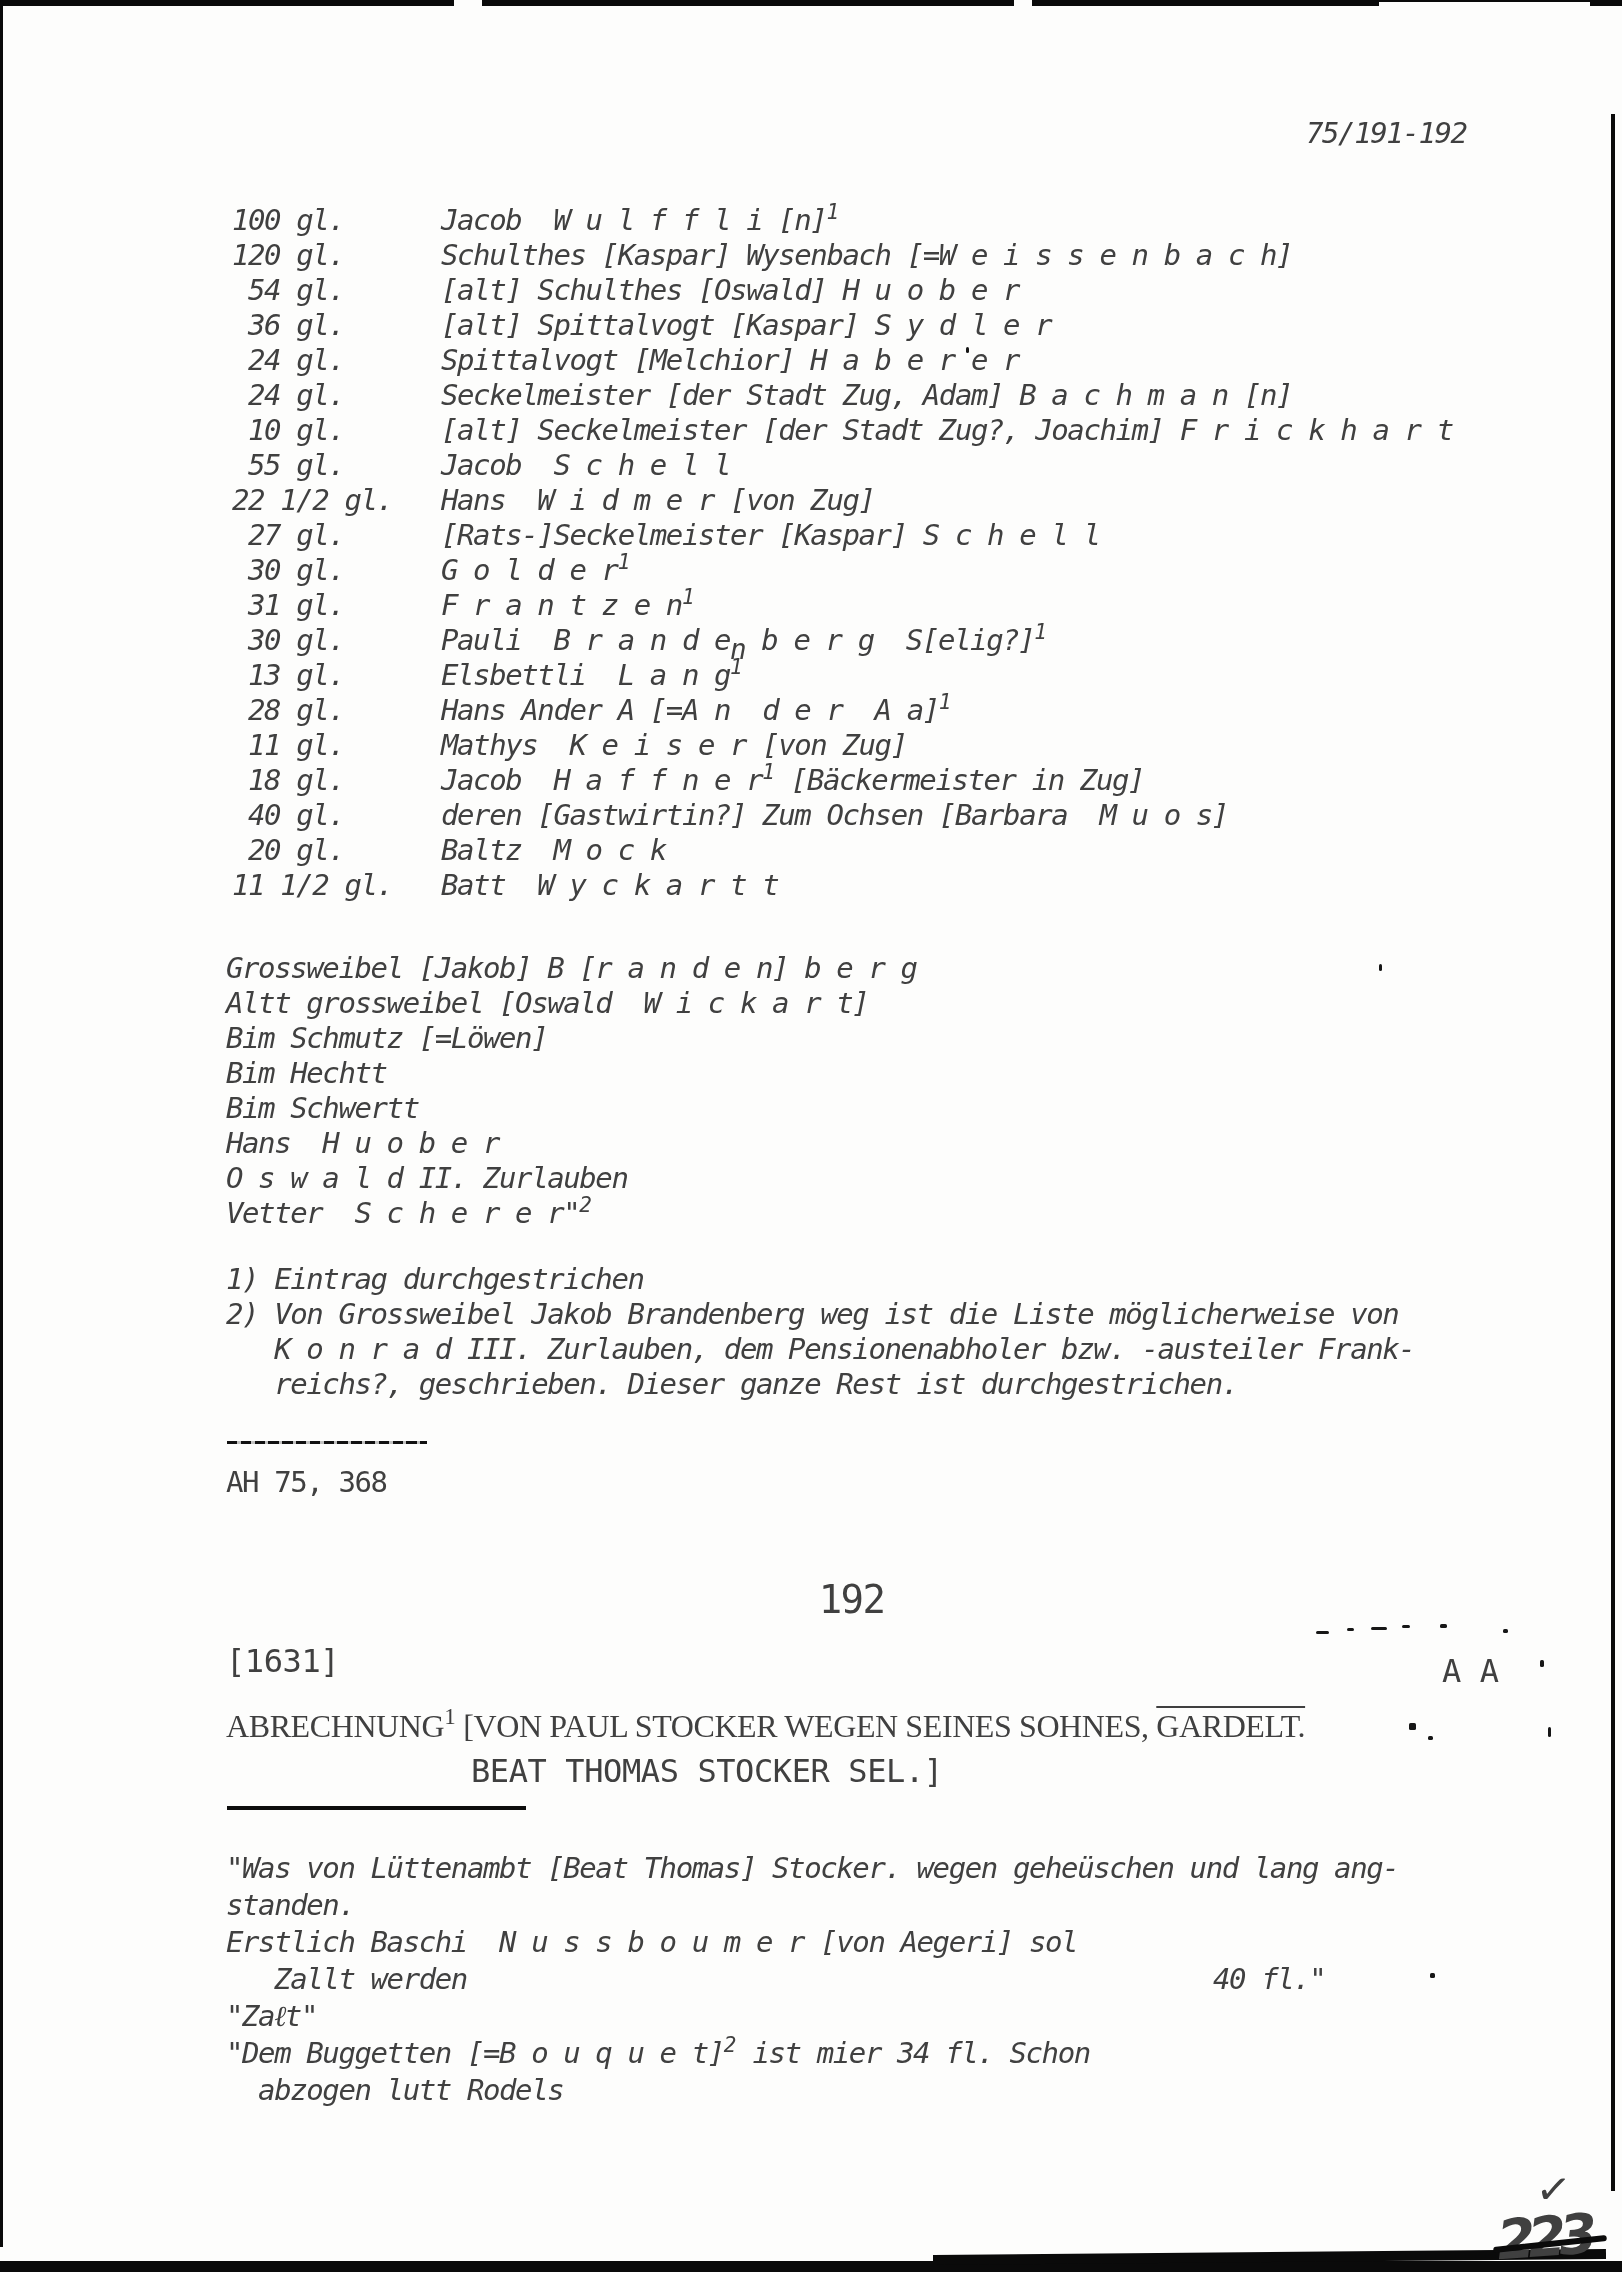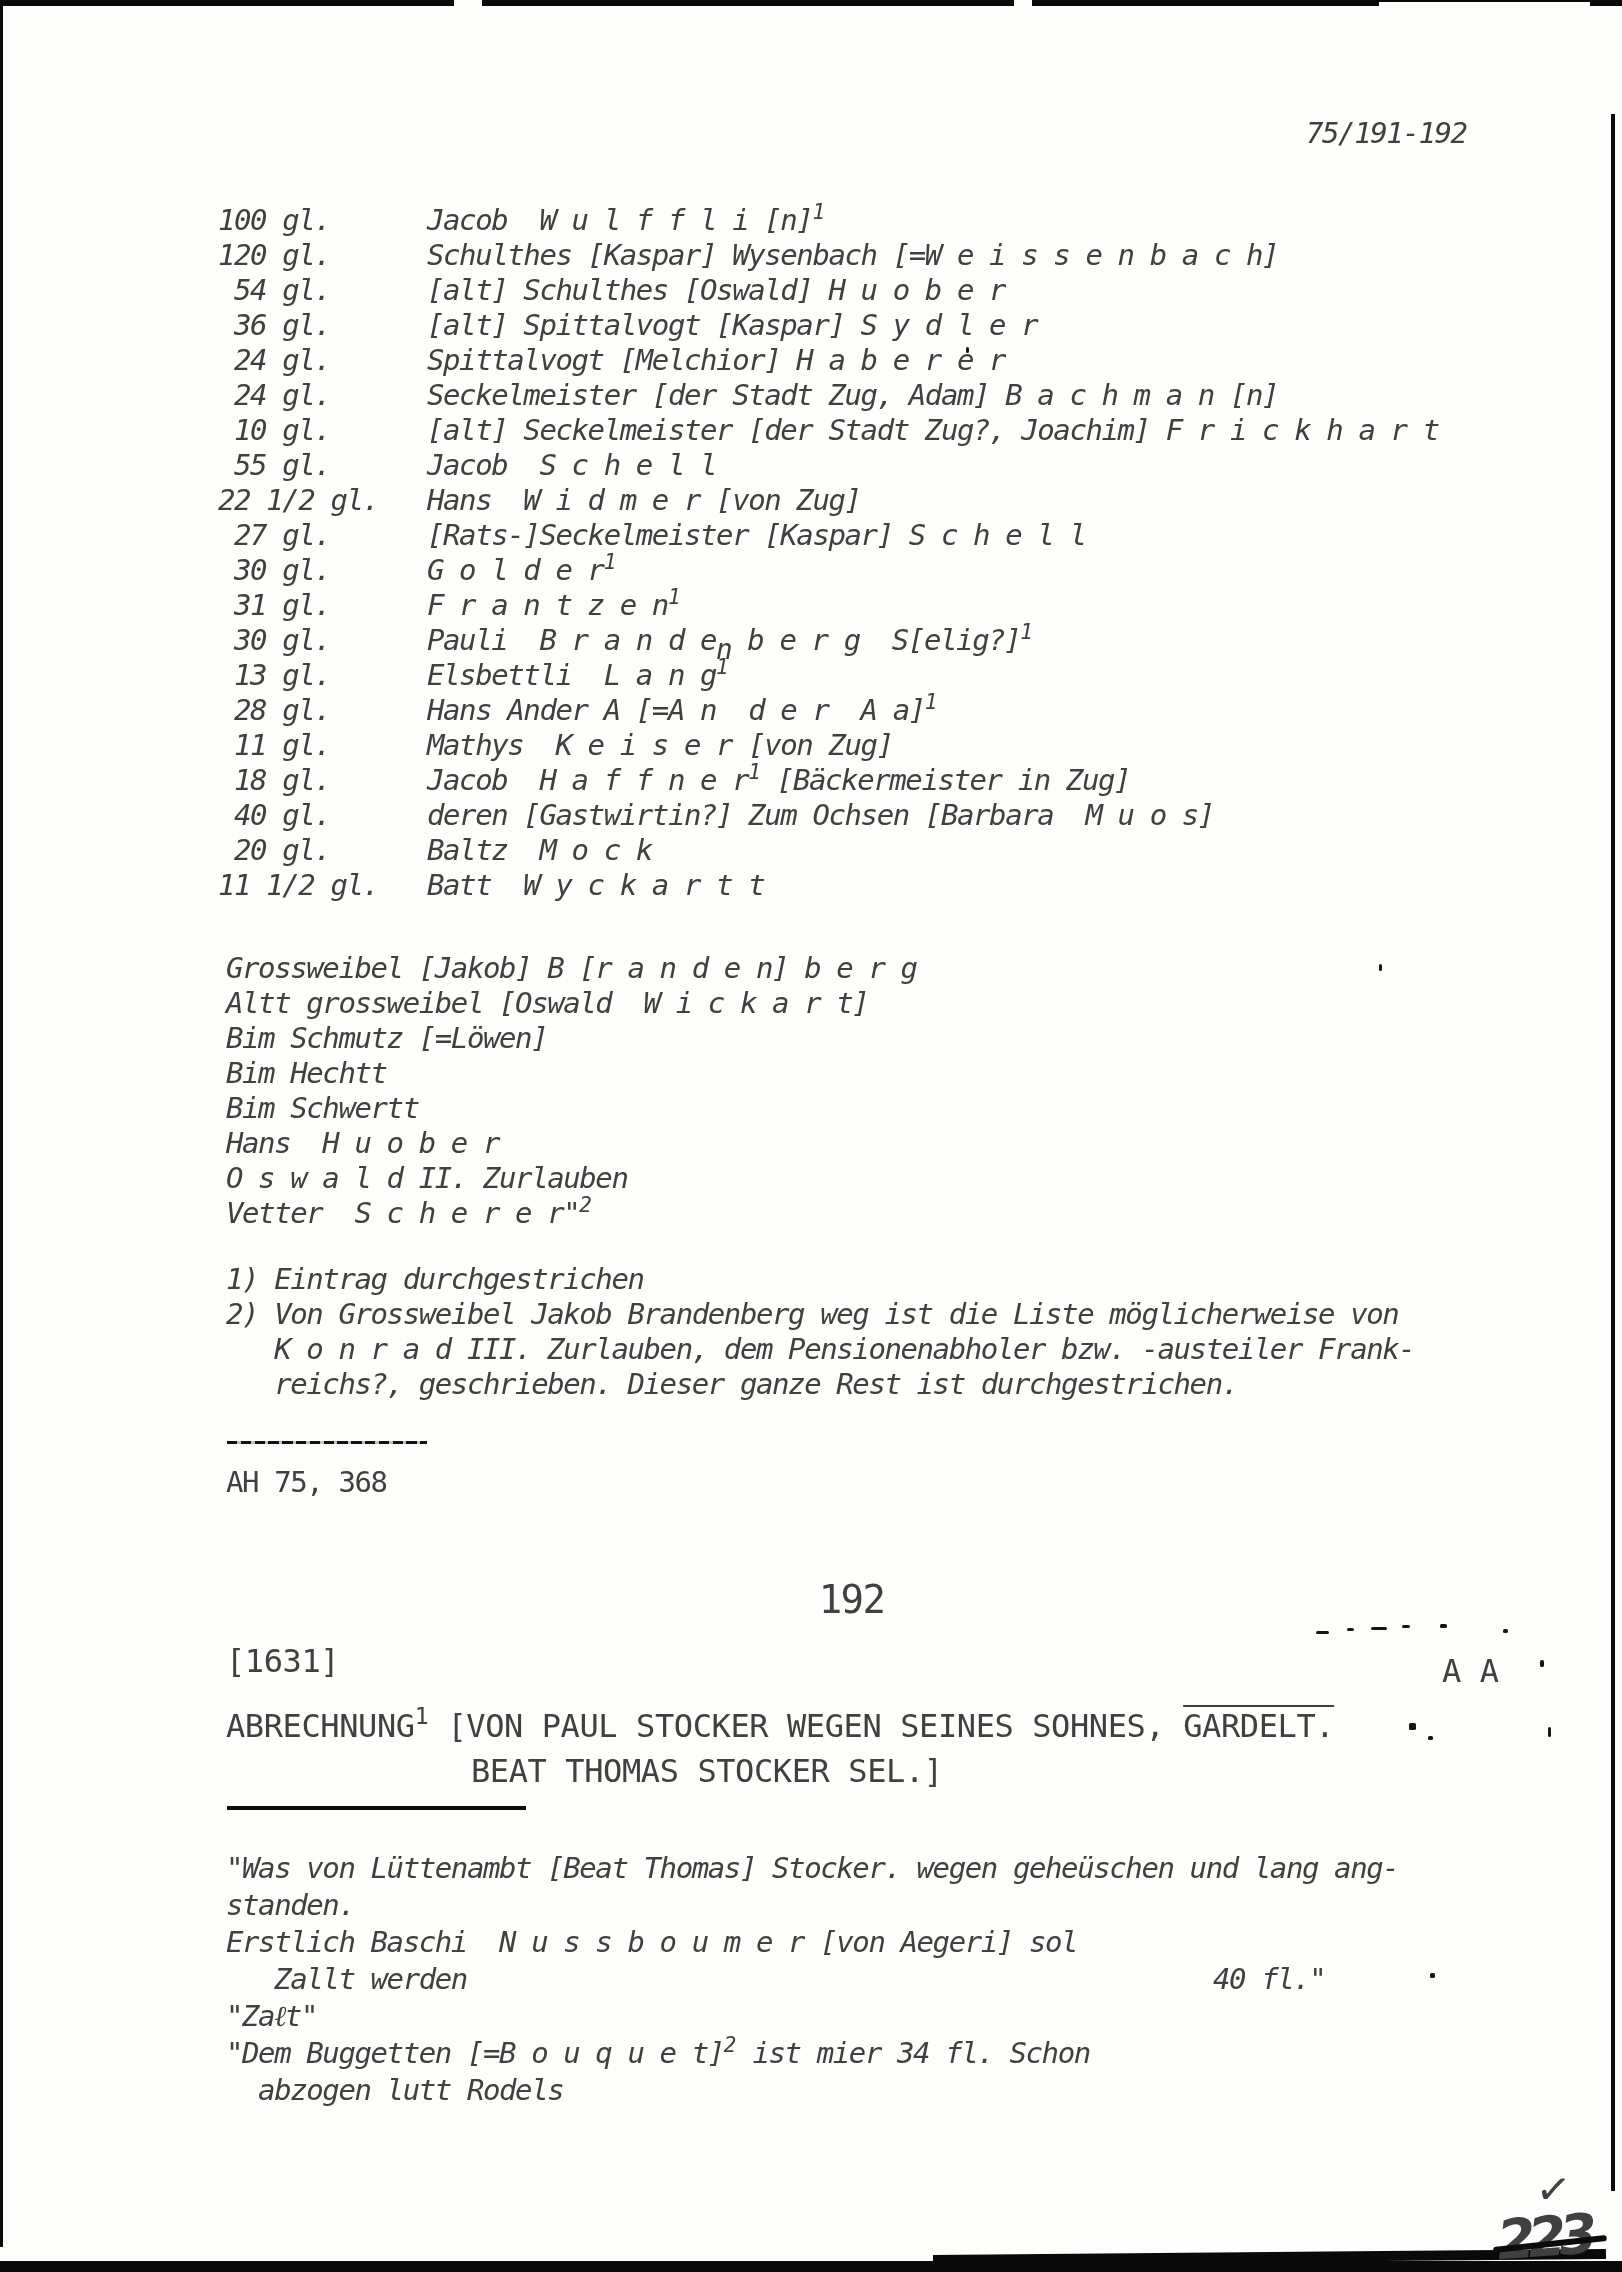--- a/index.html
+++ b/index.html
@@ -8,21 +8,21 @@
     background:#fdfdfc; overflow:hidden;
     font-family:"DejaVu Sans Mono", monospace;
     color:#404040;
   }
   .it { font-style:italic; }
   .mono36 { font-size:29px; letter-spacing:-1.4px; }
   .mono40 { font-size:32px; letter-spacing:-0.4px; }
   .abs { position:absolute; }
 
   
-  #payments { left:218px; top:203px; }
+  #payments { left:232px; top:203px; }
   #payments .row { height:35px; line-height:35px; white-space:pre; }
   #payments .amt { display:inline-block; width:209px; }
 
   
   .lineblock .ln { height:35px; line-height:35px; white-space:pre; position:relative; }
   #entry .ln { height:37px; line-height:37px; }
   #entry .right-amt { position:absolute; left:987px; top:0; }
 
   .sup { font-size:0.72em; position:relative; top:-0.55em; letter-spacing:0; }
   .sub { font-size:0.95em; position:relative; top:0.34em; }
@@ -32,21 +32,21 @@
   #dash-rule { left:227px; top:1441px; width:200px; height:3.2px;
     background:repeating-linear-gradient(90deg,#111 0 10.5px,rgba(17,17,17,0.25) 10.5px 13.8px); }
   #solid-rule { left:227px; top:1806px; width:299px; height:4px; background:#0d0d0d; }
 
   
   #hdr-ref { left:1306px; top:116px; }
   #archive { left:226px; top:1465px; }
   #sec-num { left:799px; top:1577px; width:105px; text-align:center; font-size:39px; letter-spacing:-1.6px; }
   #year    { left:226px; top:1642px; }
   #aa      { left:1442px; top:1652px; }
-  #title1  { left:226px; top:1706px; height:41px; line-height:41px; white-space:pre; }
+  #title1  { left:226px; top:1706px; height:41px; line-height:41px; white-space:pre;font-family:Liberation Serif, serif; }
   #title2  { left:471px; top:1751px; height:41px; line-height:41px; white-space:pre; }
   #names   { left:226px; top:951px;font-style:italic; }
   #footnotes { left:226px; top:1262px; }
   #entry   { left:226px; top:1850px; }
 
   
   #check { left:1536px; top:2165px; font-size:42px; font-weight:bold;
            transform:rotate(6deg); font-family:"DejaVu Sans", sans-serif; }
   #pgnum { left:1497px; top:2205px; font-size:55px; font-weight:bold; font-style:italic;
            letter-spacing:-7.3px; transform:rotate(-4deg);

